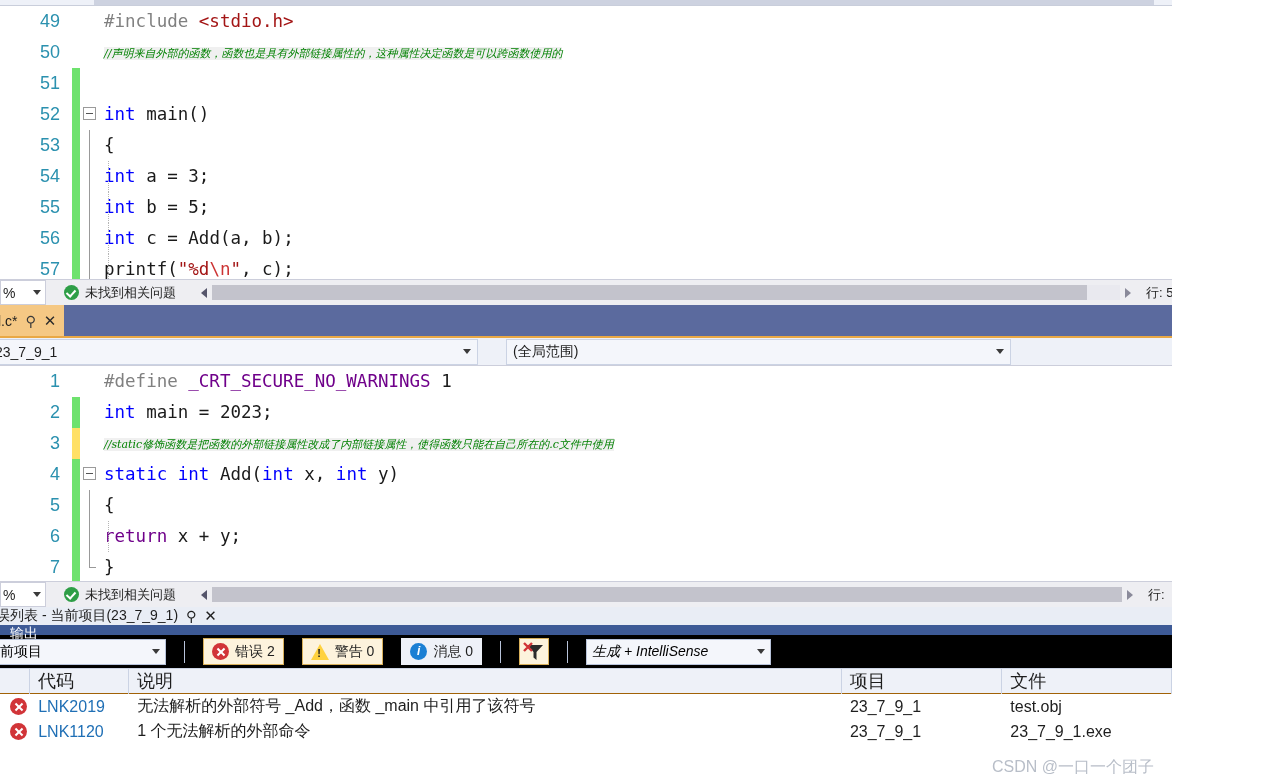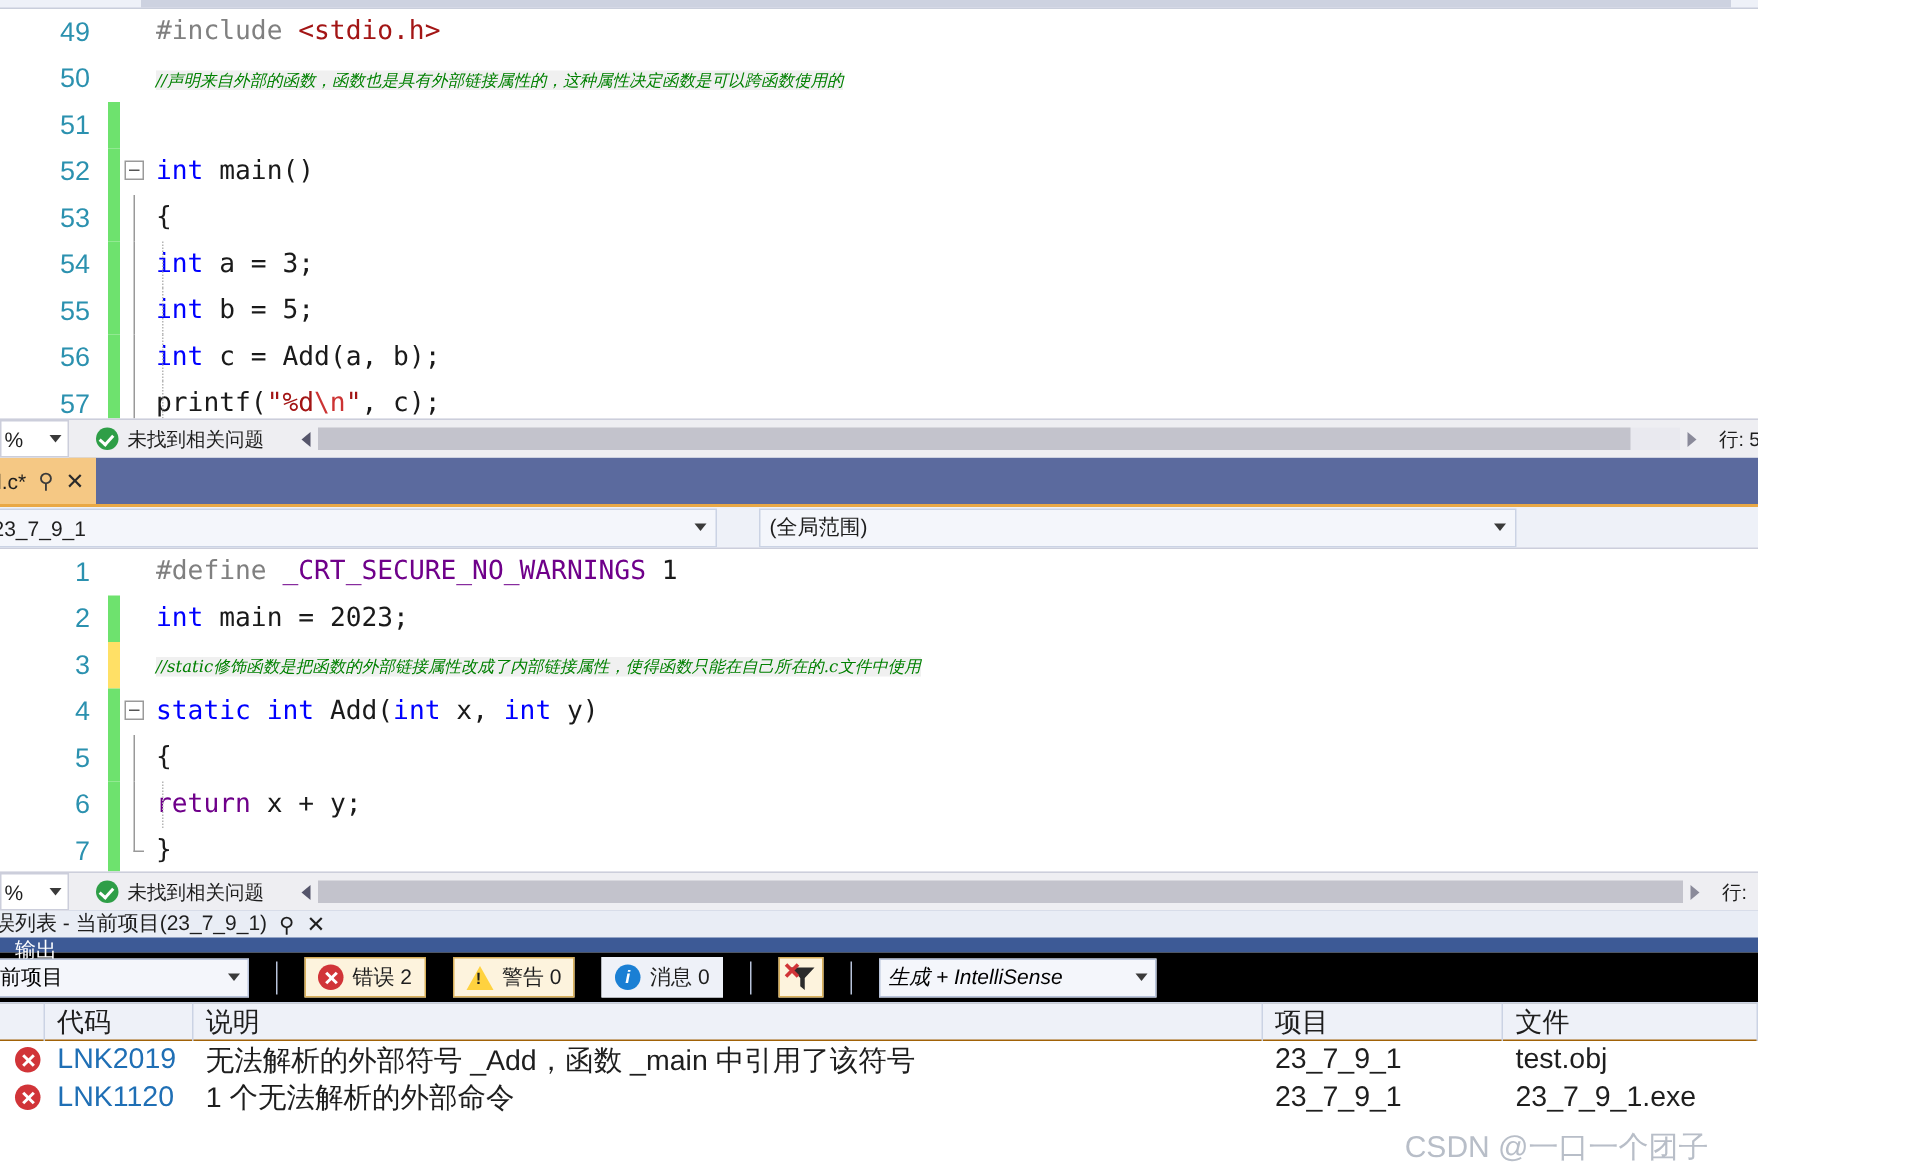--- a/index.html
+++ b/index.html
@@ -341,36 +341,36 @@
   .gh {
     height: 25px;
     display: flex; align-items: center;
     padding-left: 8px;
     border-right: 1px solid #cbd3e4;
     overflow: hidden; white-space: nowrap;
   }
   .grid-row {
     height: 25px;
     display: flex;
-    font-size: 19px;
+    font-size: 16px;
   }
   .gc {
     height: 25px;
     display: flex; align-items: center;
     padding-left: 8px;
     overflow: hidden; white-space: nowrap;
   }
   .err-code { color: #1f6fb5; }
   .err-desc { color: #1e1e1e; }
   .cell-plain { color: #1e1e1e; }
 
   .watermark {
     position: absolute;
-    right: 33px; bottom: 4px;
-    font-size: 20px;
+    right: 18px; bottom: 4px;
+    font-size: 16px;
     color: #b8bec8;
     white-space: nowrap;
   }
   .toprail {
     height: 6px;
     background: #eef1f8;
     border-bottom: 1px solid #c9cedb;
     position: relative;
   }
   .toprail .tr-thumb {

